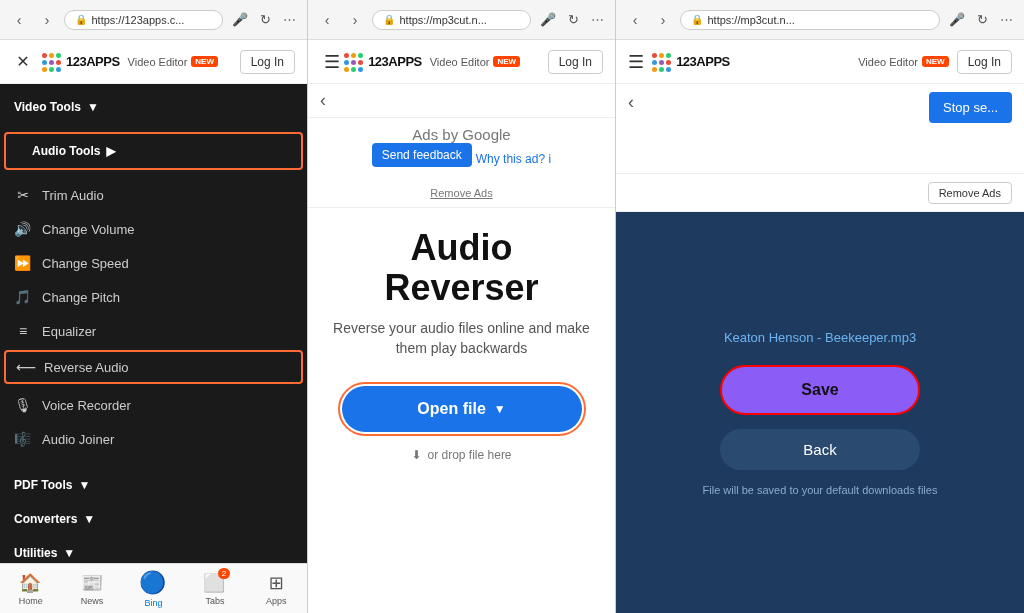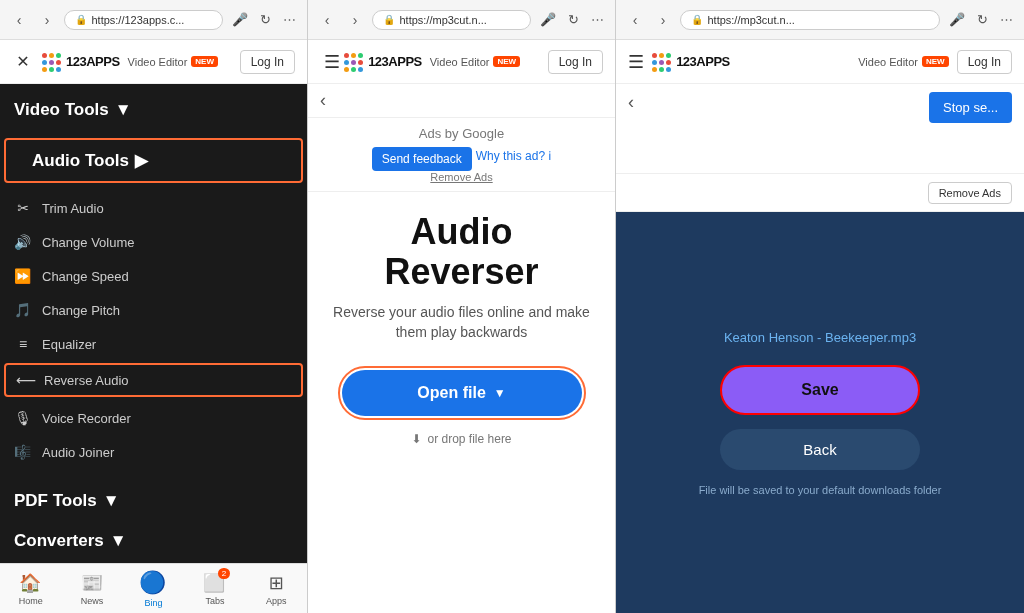--- a/index.html
+++ b/index.html
@@ -194,21 +194,21 @@
       cursor: pointer;
       color: #ccc;
       gap: 10px;
       position: relative;
     }
 
     .nav-section-header {
       display: flex;
       align-items: center;
       padding: 10px 14px;
-      font-size: 17px;
+      font-size: 12px;
       font-weight: 600;
       color: #fff;
       cursor: pointer;
       gap: 6px;
     }
 
     .nav-icon {
       font-size: 14px;
       width: 18px;
       text-align: center;
@@ -266,31 +266,30 @@
     }
 
     
     .ads-section {
       background: #fff;
       padding: 8px 12px;
       border-bottom: 1px solid #eee;
     }
 
     .ads-by-google {
-      font-size: 13px;
+      font-size: 15px;
       color: #777;
       text-align: center;
-      margin-bottom: 6px;
     }
 
     .ad-buttons {
       display: flex;
-      align-items: flex-start;
+      align-items: flex-end;
       gap: 4px;
-      margin-bottom: 0;
+      margin-bottom: 20px;
       justify-content: center;
     }
 
     .send-feedback-btn {
       background: #1a73e8;
       color: #fff;
       border: none;
       border-radius: 4px;
       padding: 5px 10px;
       font-size: 12px;
@@ -768,15 +767,15 @@
 
   <div class="p3-toolbar">
     <button class="remove-ads-btn">Remove Ads</button>
   </div>
 
   <div class="p3-dark-section">
     <div class="file-name">Keaton Henson - Beekeeper.mp3</div>
 
     <button class="save-btn">Save</button>
     <button class="back-btn">Back</button>
-    <div class="save-note">File will be saved to your default downloads folder</div>
+    <div class="save-note">File will be saved to your default downloads files</div>
   </div>
 </div>
 
 </body></html>

